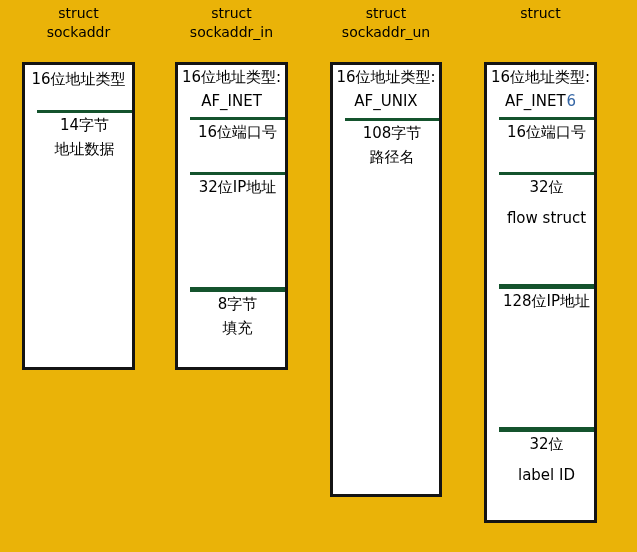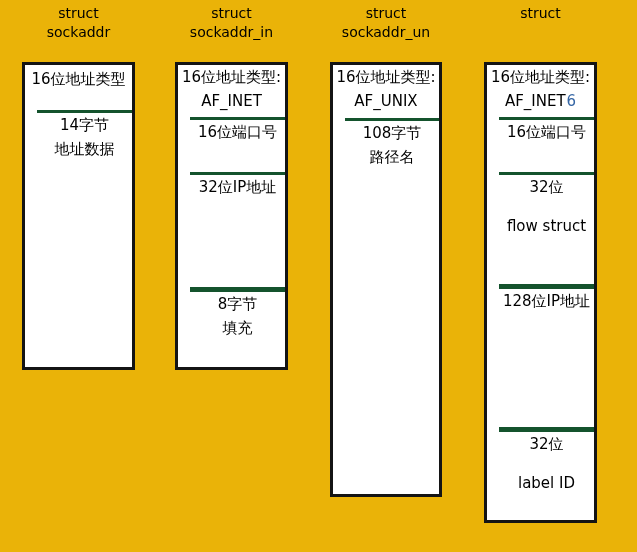--- a/index.html
+++ b/index.html
@@ -37,21 +37,21 @@
     align-items: center;
     justify-content: flex-start;
     font-size: 15px;
     line-height: 24px;
     text-align: center;
     white-space: nowrap;
   }
   .sec + .sec { border-top: 3px solid #14532d; margin-left: 12px; }
   .sec.thickline { border-top-width: 5px; }
   .sec.top { justify-content: flex-start; padding-top: 2px; }
-  .sec.gap { row-gap: 15px; }
+  .sec.gap { row-gap: 7px; }
   .suffix { color: #3465a4; margin-left: 3px; }
   .suffix.tight { margin-left: 1px; }
 </style>
 </head>
 <body>
 
 <div class="canvas">
 
   <div class="col-title" style="left:22px; top:4px; width:113px;">
     <div>struct</div>

